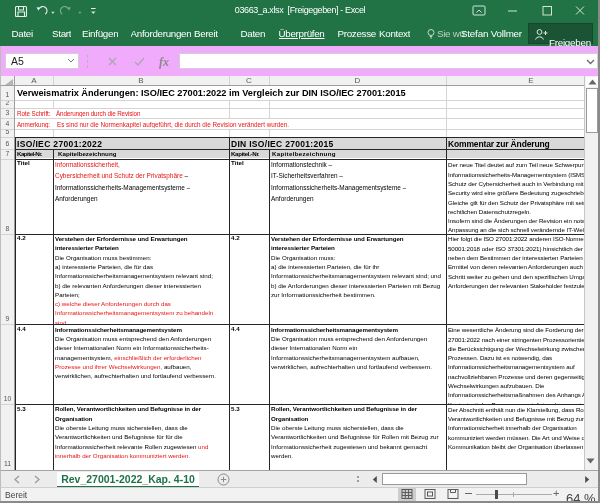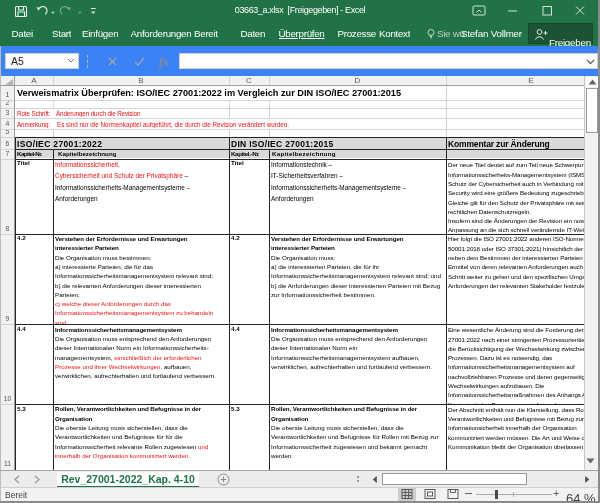--- a/index.html
+++ b/index.html
@@ -4,21 +4,21 @@
 <style>
 html,body{margin:0;padding:0;}
 #app{position:relative;width:600px;height:503px;font-family:"Liberation Sans",sans-serif;overflow:hidden;background:#fff;}
 #app div{position:absolute;box-sizing:border-box;}
 .t{white-space:nowrap;overflow:hidden;}
 
 #titlebar{left:0;top:0;width:600px;height:20px;background:#217346;}
 #tabrow{left:0;top:20px;width:600px;height:26px;background:#217346;}
 .tab{top:8px;color:#fff;font-size:9.8px;letter-spacing:-0.3px;}
 
-#fbar{left:0;top:46px;width:600px;height:30px;background:#3b82f6;border-left:1px solid #bdbdbd;}
+#fbar{left:0;top:46px;width:600px;height:30px;background:#f0abfc;border-left:1px solid #bdbdbd;}
 #namebox{left:4px;top:7px;width:74px;height:16px;background:#fff;border:1px solid #d0d0d0;color:#222;font-size:10.5px;line-height:15px;padding-left:5px;}
 #finput{left:178px;top:7px;width:419px;height:16px;background:#fff;border:1px solid #d0d0d0;}
 
 #colhead{left:0;top:76px;width:584px;height:10px;background:#f1f1f1;border-bottom:1px solid #9e9e9e;border-left:1px solid #bdbdbd;}
 .chl{top:0;width:1px;height:9px;background:#d4d4d4;}
 .chx{top:0;height:10px;color:#5a5a5a;font-size:8px;line-height:9.3px;text-align:center;}
 
 #grid{left:0;top:86px;width:584px;height:384px;background:#fff;border-left:1px solid #bdbdbd;overflow:hidden;}
 #rowhead{left:0;top:0;width:14px;height:384px;background:#f1f1f1;border-right:1px solid #9e9e9e;}
 .rn{left:0;width:13px;color:#565656;font-size:6.8px;text-align:center;}
@@ -136,21 +136,21 @@
     <div class="gl" style="left:14px;top:32px;width:570px;height:1px;"></div>
     <div class="gl" style="left:14px;top:43px;width:570px;height:1px;"></div>
     <div class="gl" style="left:52px;top:14px;width:1px;height:8px;"></div>
     <div class="gl" style="left:52px;top:43px;width:1px;height:8px;"></div>
     <div class="gl" style="left:228px;top:14px;width:1px;height:18px;"></div>
     <div class="gl" style="left:228px;top:43px;width:1px;height:8px;"></div>
     <div class="gl" style="left:268px;top:14px;width:1px;height:18px;"></div>
     <div class="gl" style="left:268px;top:43px;width:1px;height:8px;"></div>
     <div class="gl" style="left:445px;top:0;width:1px;height:51px;"></div>
 
-    <div class="t b" style="left:16px;top:2px;font-size:9.2px;color:#000;">Verweismatrix Überprüfen: ISO/IEC 27001:2022 im Vergleich zur DIN ISO/IEC 27001:2015</div>
+    <div class="t b" style="left:16px;top:2px;font-size:9.2px;color:#000;">Verweismatrix Änderungen: ISO/IEC 27001:2022 im Vergleich zur DIN ISO/IEC 27001:2015</div>
     <div class="t red" style="left:16px;top:24px;font-size:6.3px;letter-spacing:-0.1px;">Rote Schrift:</div>
     <div class="t red" style="left:55px;top:24px;font-size:6.3px;letter-spacing:-0.12px;">Änderungen durch die Revision</div>
     <div class="t red" style="left:16px;top:34.5px;font-size:6.3px;letter-spacing:-0.1px;">Anmerkung:</div>
     <div class="t red" style="left:56px;top:34.5px;font-size:6.3px;letter-spacing:0px;">Es sind nur die Normenkapitel aufgeführt, die durch die Revision verändert wurden.</div>
 
     <div class="gray" style="left:14px;top:51px;width:569px;height:21px;"></div>
     <div class="t b ct" style="left:16px;top:53px;font-size:8.5px;letter-spacing:0.35px;">ISO/IEC 27001:2022</div>
     <div class="t b ct" style="left:230px;top:53px;font-size:8.5px;letter-spacing:0.3px;">DIN ISO/IEC 27001:2015</div>
     <div class="t b ct" style="left:447px;top:53px;font-size:8.5px;letter-spacing:-0.15px;">Kommentar zur Änderung</div>
     <div class="t b ct" style="left:16px;top:64px;font-size:6.2px;letter-spacing:-0.55px;">Kapitel-Nr.</div>

